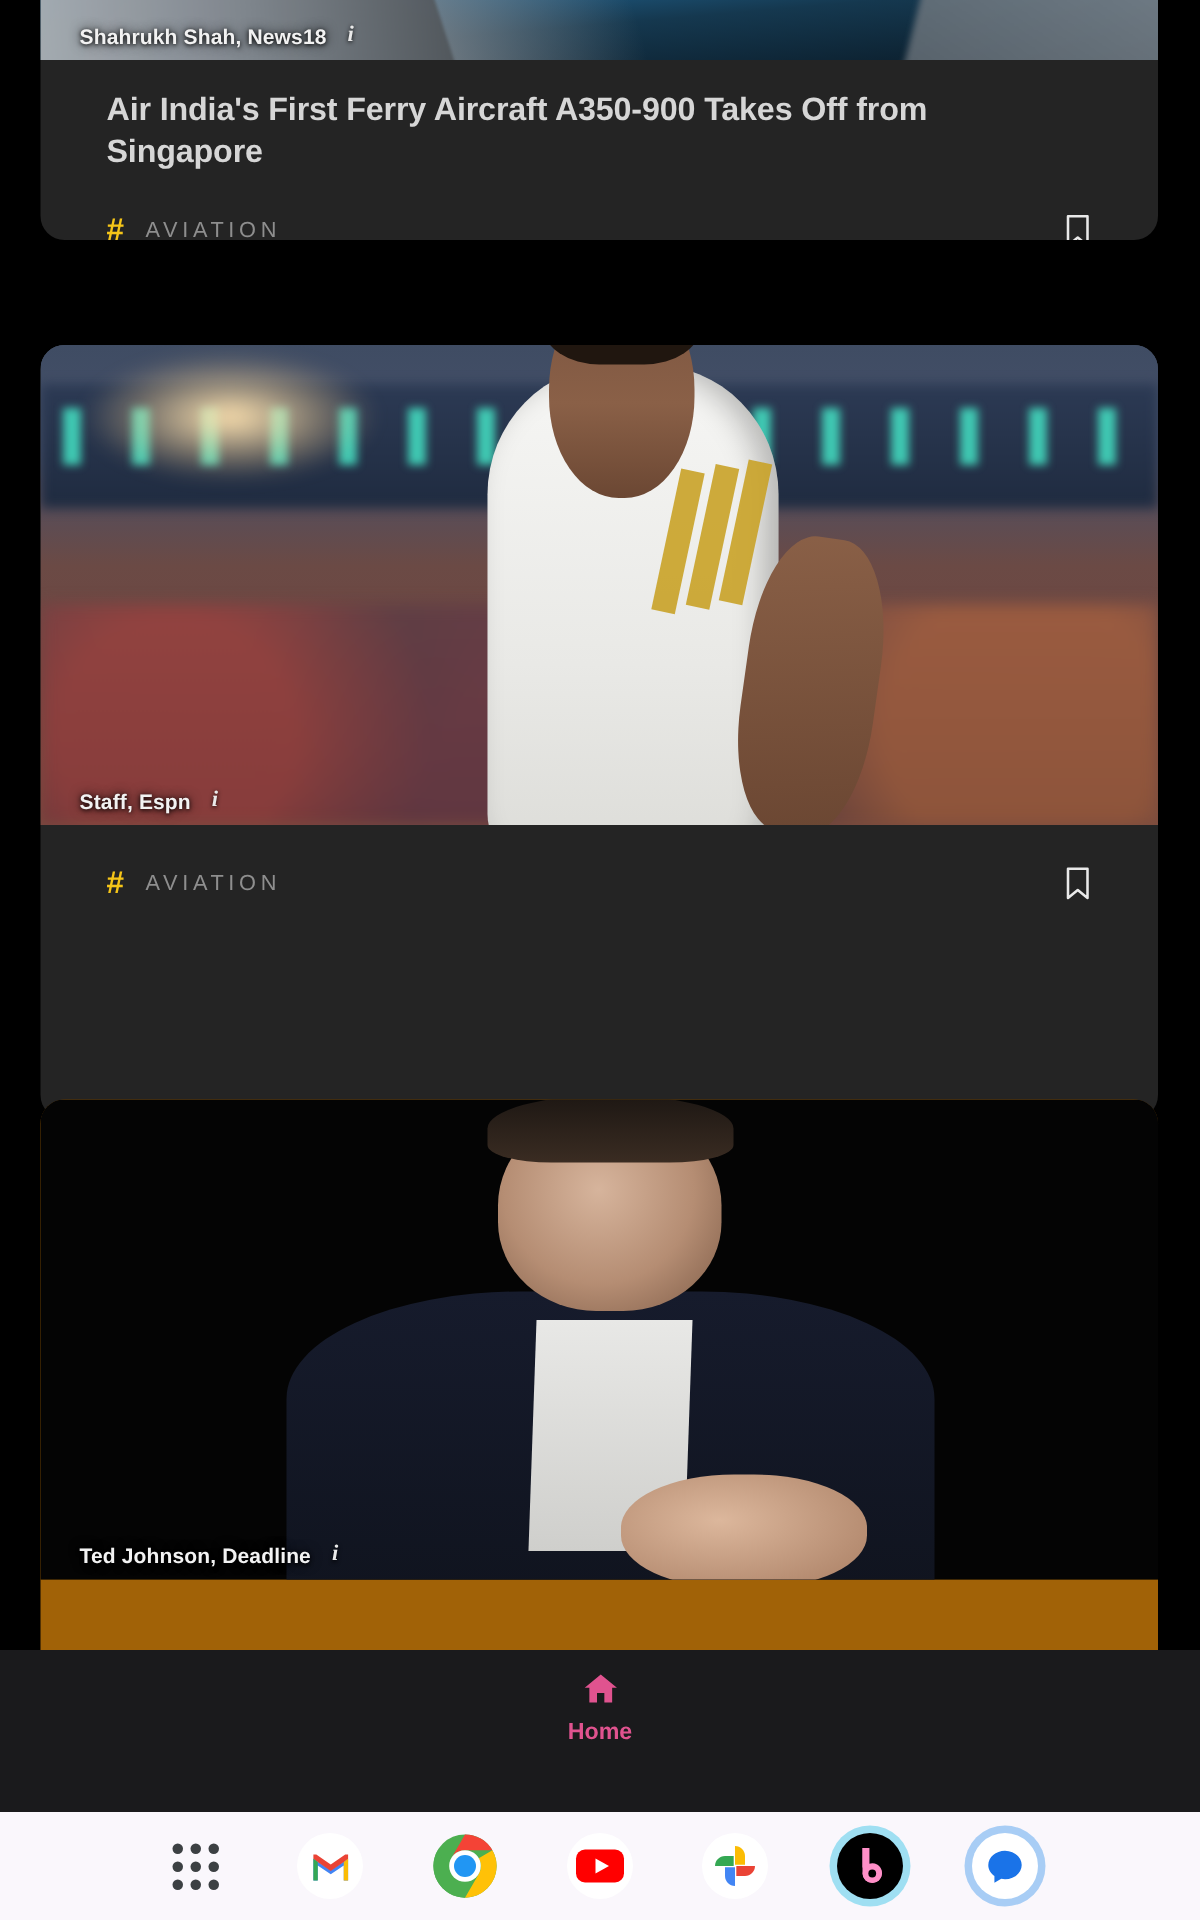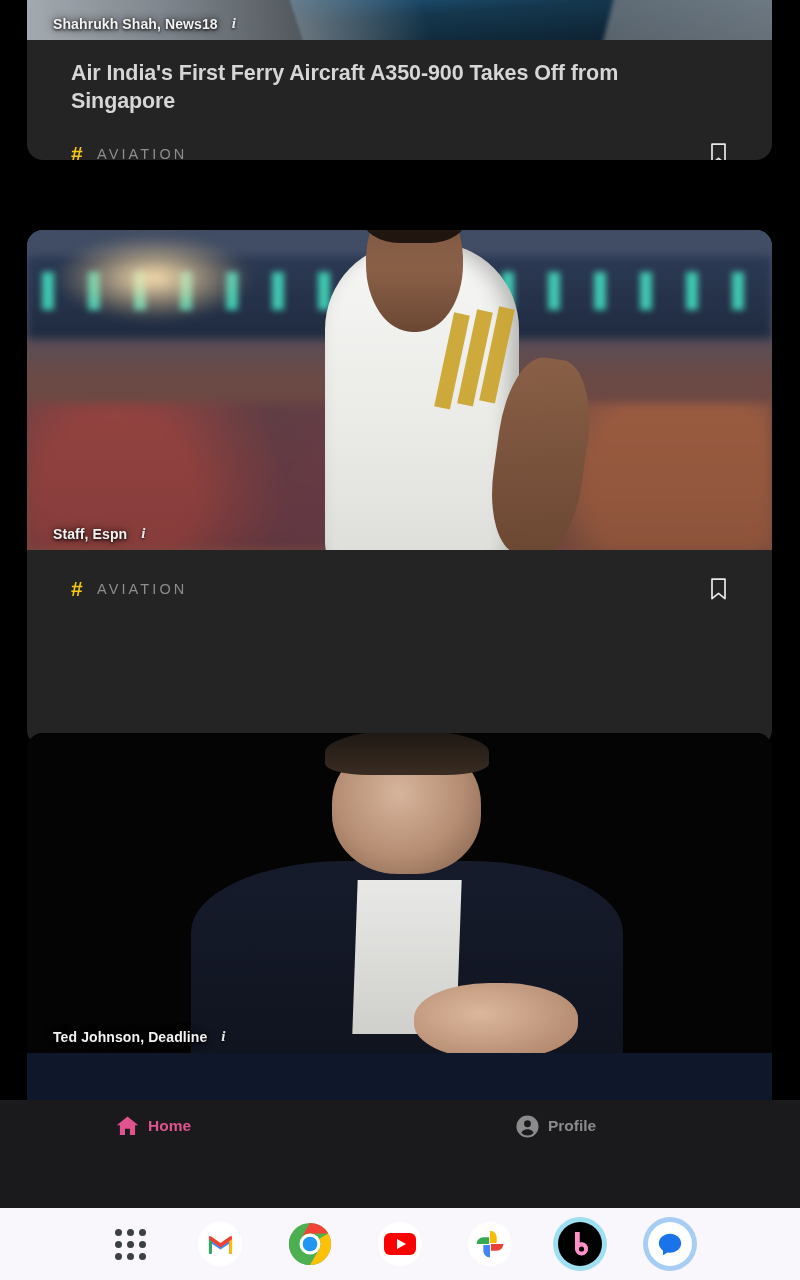--- a/index.html
+++ b/index.html
@@ -175,21 +175,21 @@
   }
 
   
   .navbar {
     position:absolute; left:0; bottom:72px; width:800px; height:108px;
     background:#1a1a1c;
     display:flex; align-items:flex-start; justify-content:space-around;
     padding-top:14px;
   }
   .nav-item {
-    width:170px; display:flex; flex-direction:row;
+    width:170px; display:flex; flex-direction:column;
     align-items:center; gap:8px;
   }
   .nav-label { font-size:15.5px; font-weight:600; color:#8b8b8b; }
   .nav-item.active .nav-label { color:#e0538f; }
   .nav-icon { height:24px; display:flex; align-items:center; justify-content:center; }
 
   
   .dock {
     position:absolute; left:0; bottom:0; width:800px; height:72px;
     background:#faf7fc;
@@ -260,21 +260,21 @@
           <span class="cat">AVIATION</span>
           <span class="bookmark">
             <svg width="19" height="24" viewBox="0 0 19 24" fill="none" stroke="#e9e9e9" stroke-width="1.7" stroke-linejoin="round">
               <path d="M3 2.2h13v19.4L9.5 16.4 3 21.6z"></path>
             </svg>
           </span>
         </div>
       </div>
     </div>
 
-    <div class="card" style="top:733px; height:440px; background:#0f172a;">
+    <div class="card" style="top:733px; height:440px; background:#a16207;">
       <div class="card-media img-elon" style="height:320px;">
         <div class="media-img img-elon">
           <div class="elon-suit"></div>
           <div class="elon-shirt"></div>
           <div class="elon-head"></div>
           <div class="elon-hair"></div>
           <div class="elon-hands"></div>
         </div>
         <div class="byline">
           <span class="byline-text">Ted Johnson, Deadline</span>
@@ -290,28 +290,20 @@
     <div class="nav-item active">
       <span class="nav-icon">
         <svg width="25" height="24" viewBox="0 0 25 24" fill="#e0538f">
           <path d="M12.5 2.4 1.8 11.2h3.1V21h5.1v-6.3h4.9V21h5.2v-9.8h3.2z"></path>
         </svg>
       </span>
       <span class="nav-label">Home</span>
     </div>
 
 
-    <div class="nav-item">
-      <span class="nav-icon">
-        <svg width="25" height="25" viewBox="0 0 24 24" fill="#8b8b8b">
-          <path d="M12 1.4A10.6 10.6 0 1 0 12 22.6 10.6 10.6 0 0 0 12 1.4zm0 4.6a3.3 3.3 0 1 1 0 6.6 3.3 3.3 0 0 1 0-6.6zm0 14.6a8.1 8.1 0 0 1-5.8-2.45c.1-2.3 4-3.6 5.8-3.6s5.7 1.3 5.8 3.6A8.1 8.1 0 0 1 12 20.6z"></path>
-        </svg>
-      </span>
-      <span class="nav-label">Profile</span>
-    </div>
   </div>
 
   <div class="dock">
 
     <div class="dock-slot">
       <span class="app-dots">
         <span></span>
           <span></span>
           <span></span>
         <span></span>

